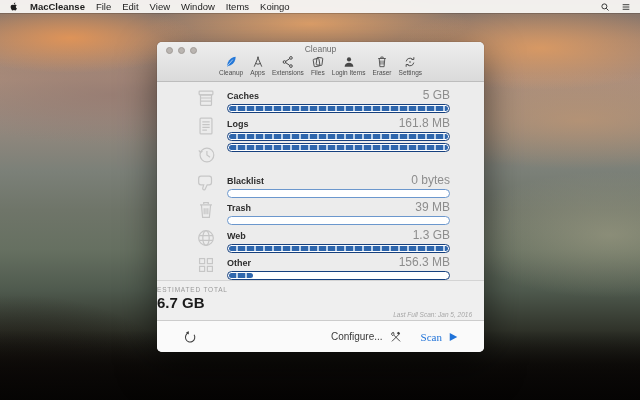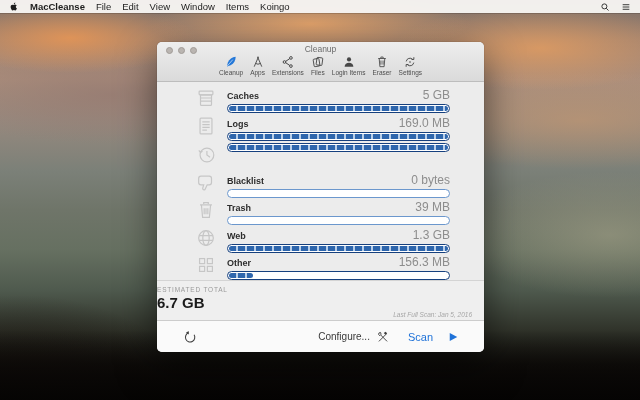--- a/index.html
+++ b/index.html
@@ -73,21 +73,21 @@
   
   .footer { position:absolute; bottom:0; left:0; right:0; height:32px; background:#fafafa;
     border-top:1px solid #cccccc; border-radius:0 0 5px 5px;
     display:flex; align-items:center; padding:0 26px; }
   .refresh-btn { color:#3e3e3e; cursor:default; }
   .refresh-btn svg { width:14px; height:14px; display:block; }
   .footer-right { margin-left:auto; display:flex; align-items:center; }
   .configure { font-size:10px; color:#3a3a3a; cursor:default; }
   .tools-btn { color:#3e3e3e; margin-left:6px; cursor:default; }
   .tools-btn svg { width:14px; height:14px; display:block; }
-  .scan-btn { display:flex; align-items:center; gap:16px; margin-left:18px; cursor:default; }
+  .scan-btn { display:flex; align-items:center; gap:7px; margin-left:18px; cursor:default;font-family:Liberation Serif, serif; }
   .scan-label { font-size:11px; color:#1f72d8; }
   .play { color:#1f72d8; }
   .play svg { width:9px; height:10px; display:block; }
 </style>
 </head>
 <body>
 
 <div class="wallpaper"></div>
 <div class="rocks"></div>
 <div class="shore-dark"></div>
@@ -217,21 +217,21 @@
       </div>
       <div class="row">
         <span class="icon row-icon">
           <svg viewBox="0 0 24 24" fill="none" stroke="currentColor" stroke-width="1.3">
             <rect x="5.5" y="3.5" width="13" height="17" rx="1"></rect>
             <path d="M8 7.5h8M8 10.5h8M8 13.5h8M8 16.5h5"></path>
           </svg>
         </span>
         <div class="row-head">
           <span class="row-label">Logs</span>
-          <span class="row-value">169.0 MB</span>
+          <span class="row-value">161.8 MB</span>
         </div>
         <div class="bar">
           <div class="bar-fill" style="width: 100%;"></div>
         </div>
       </div>
       <div class="row">
         <span class="icon row-icon">
           <svg viewBox="0 0 24 24" fill="none" stroke="currentColor" stroke-width="1.3">
             <circle cx="13" cy="12" r="7.5"></circle>
             <path d="M13 7.5V12l3.4 2.4"></path>

